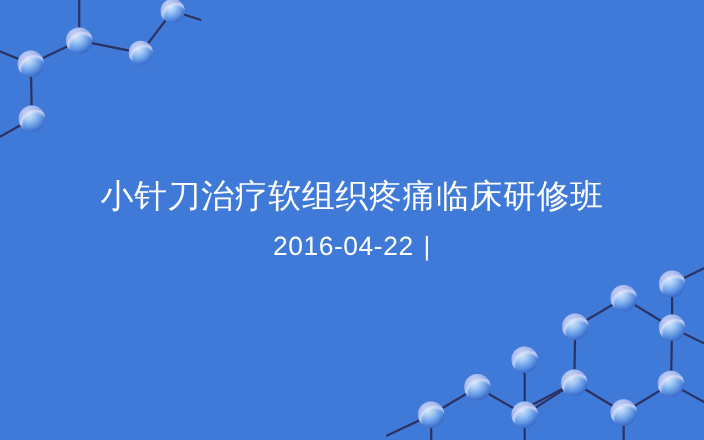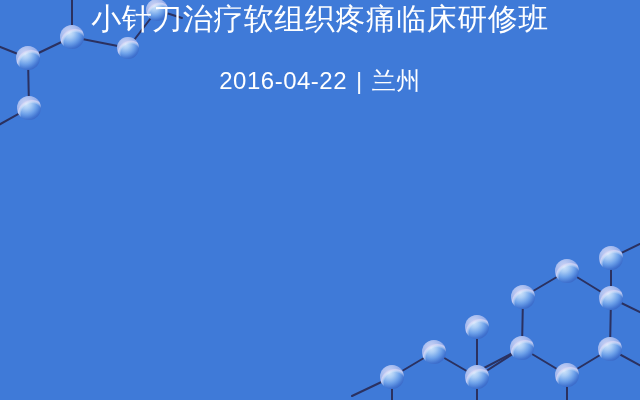--- a/index.html
+++ b/index.html
@@ -27,22 +27,22 @@
     width: 640px;
     height: 400px;
     pointer-events: none;
   }
   #text-layer {
     position: absolute;
     inset: 0;
     display: flex;
     flex-direction: column;
     align-items: center;
-    justify-content: flex-start;
-    gap: 28px;
+    justify-content: center;
+    gap: 12px;
     z-index: 5;
   }
   #event-title {
     color: #ffffff;
     font-size: 30px;
     font-weight: 400;
     letter-spacing: 0.5px;
     line-height: 1.25;
     text-align: center;
     white-space: nowrap;
@@ -154,17 +154,16 @@
         <circle cx="611" cy="258" r="12" fill="url(#sphereGrad)"></circle>
         <circle cx="611" cy="258" r="12" fill="url(#sphereRim)"></circle>
       </g>
   </svg>
 
   <div id="text-layer">
     <div id="event-title" style="color: rgb(255, 255, 255);">小针刀治疗软组织疼痛临床研修班</div>
     <div id="event-meta" style="color: rgb(255, 255, 255);">
       <span class="date">2016-04-22</span>
       <span class="sep">|</span>
-      <span class="city">兰州</span>
     </div>
   </div>
 
 </div>
 
 </body></html>

